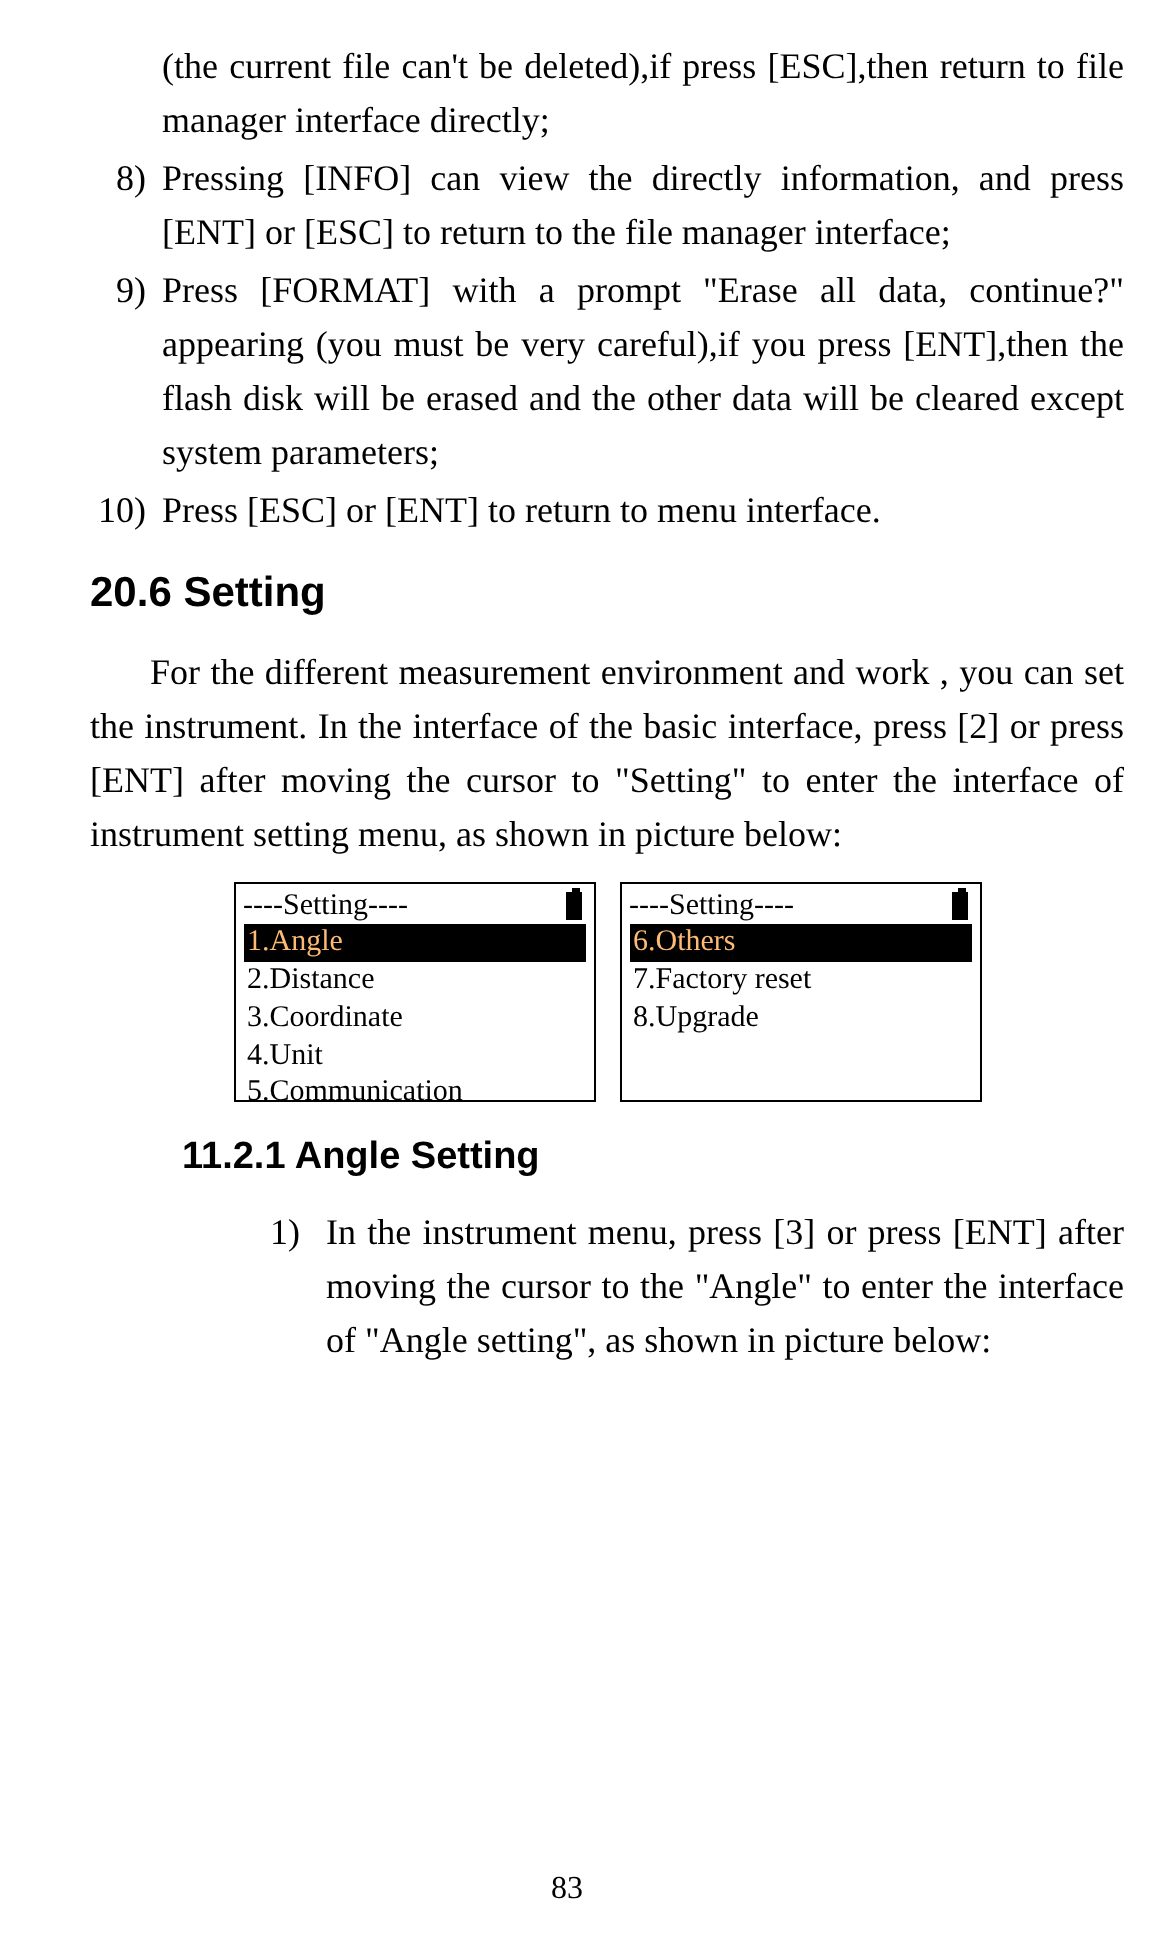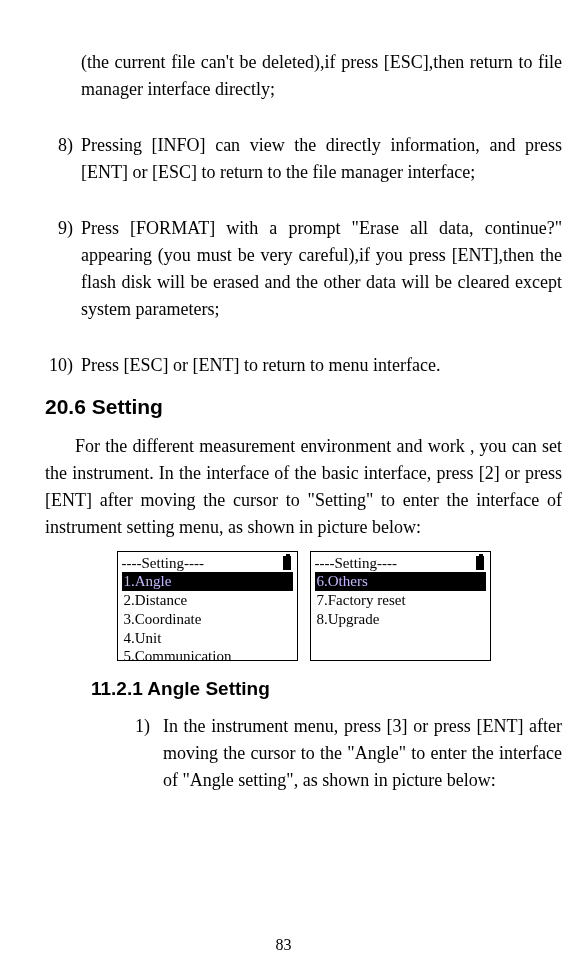--- a/index.html
+++ b/index.html
@@ -19,21 +19,20 @@
       position: relative;
     }
     .content {
       padding-left: 30px;
       padding-right: 0px;
     }
     .list-item {
       display: flex;
       text-align: justify;
       margin-bottom: 2px;
-      margin-top: 29px;
     }
     .list-num {
       min-width: 32px;
       text-align: right;
       padding-right: 8px;
     }
     .list-text {
       flex: 1;
       text-align: justify;
       text-justify: inter-word;
@@ -93,21 +92,21 @@
       left: 2px;
       width: 4px;
       height: 2px;
       background: #000;
     }
     .menu-item {
       padding: 0 2px;
     }
     .menu-item.selected {
       background: #000;
-      color: #c4b5fd;
+      color: #fdba74;
     }
     .sub-list {
       padding-left: 90px;
     }
     .sub-list-item {
       display: flex;
       text-align: justify;
     }
     .sub-num {
       min-width: 28px;

